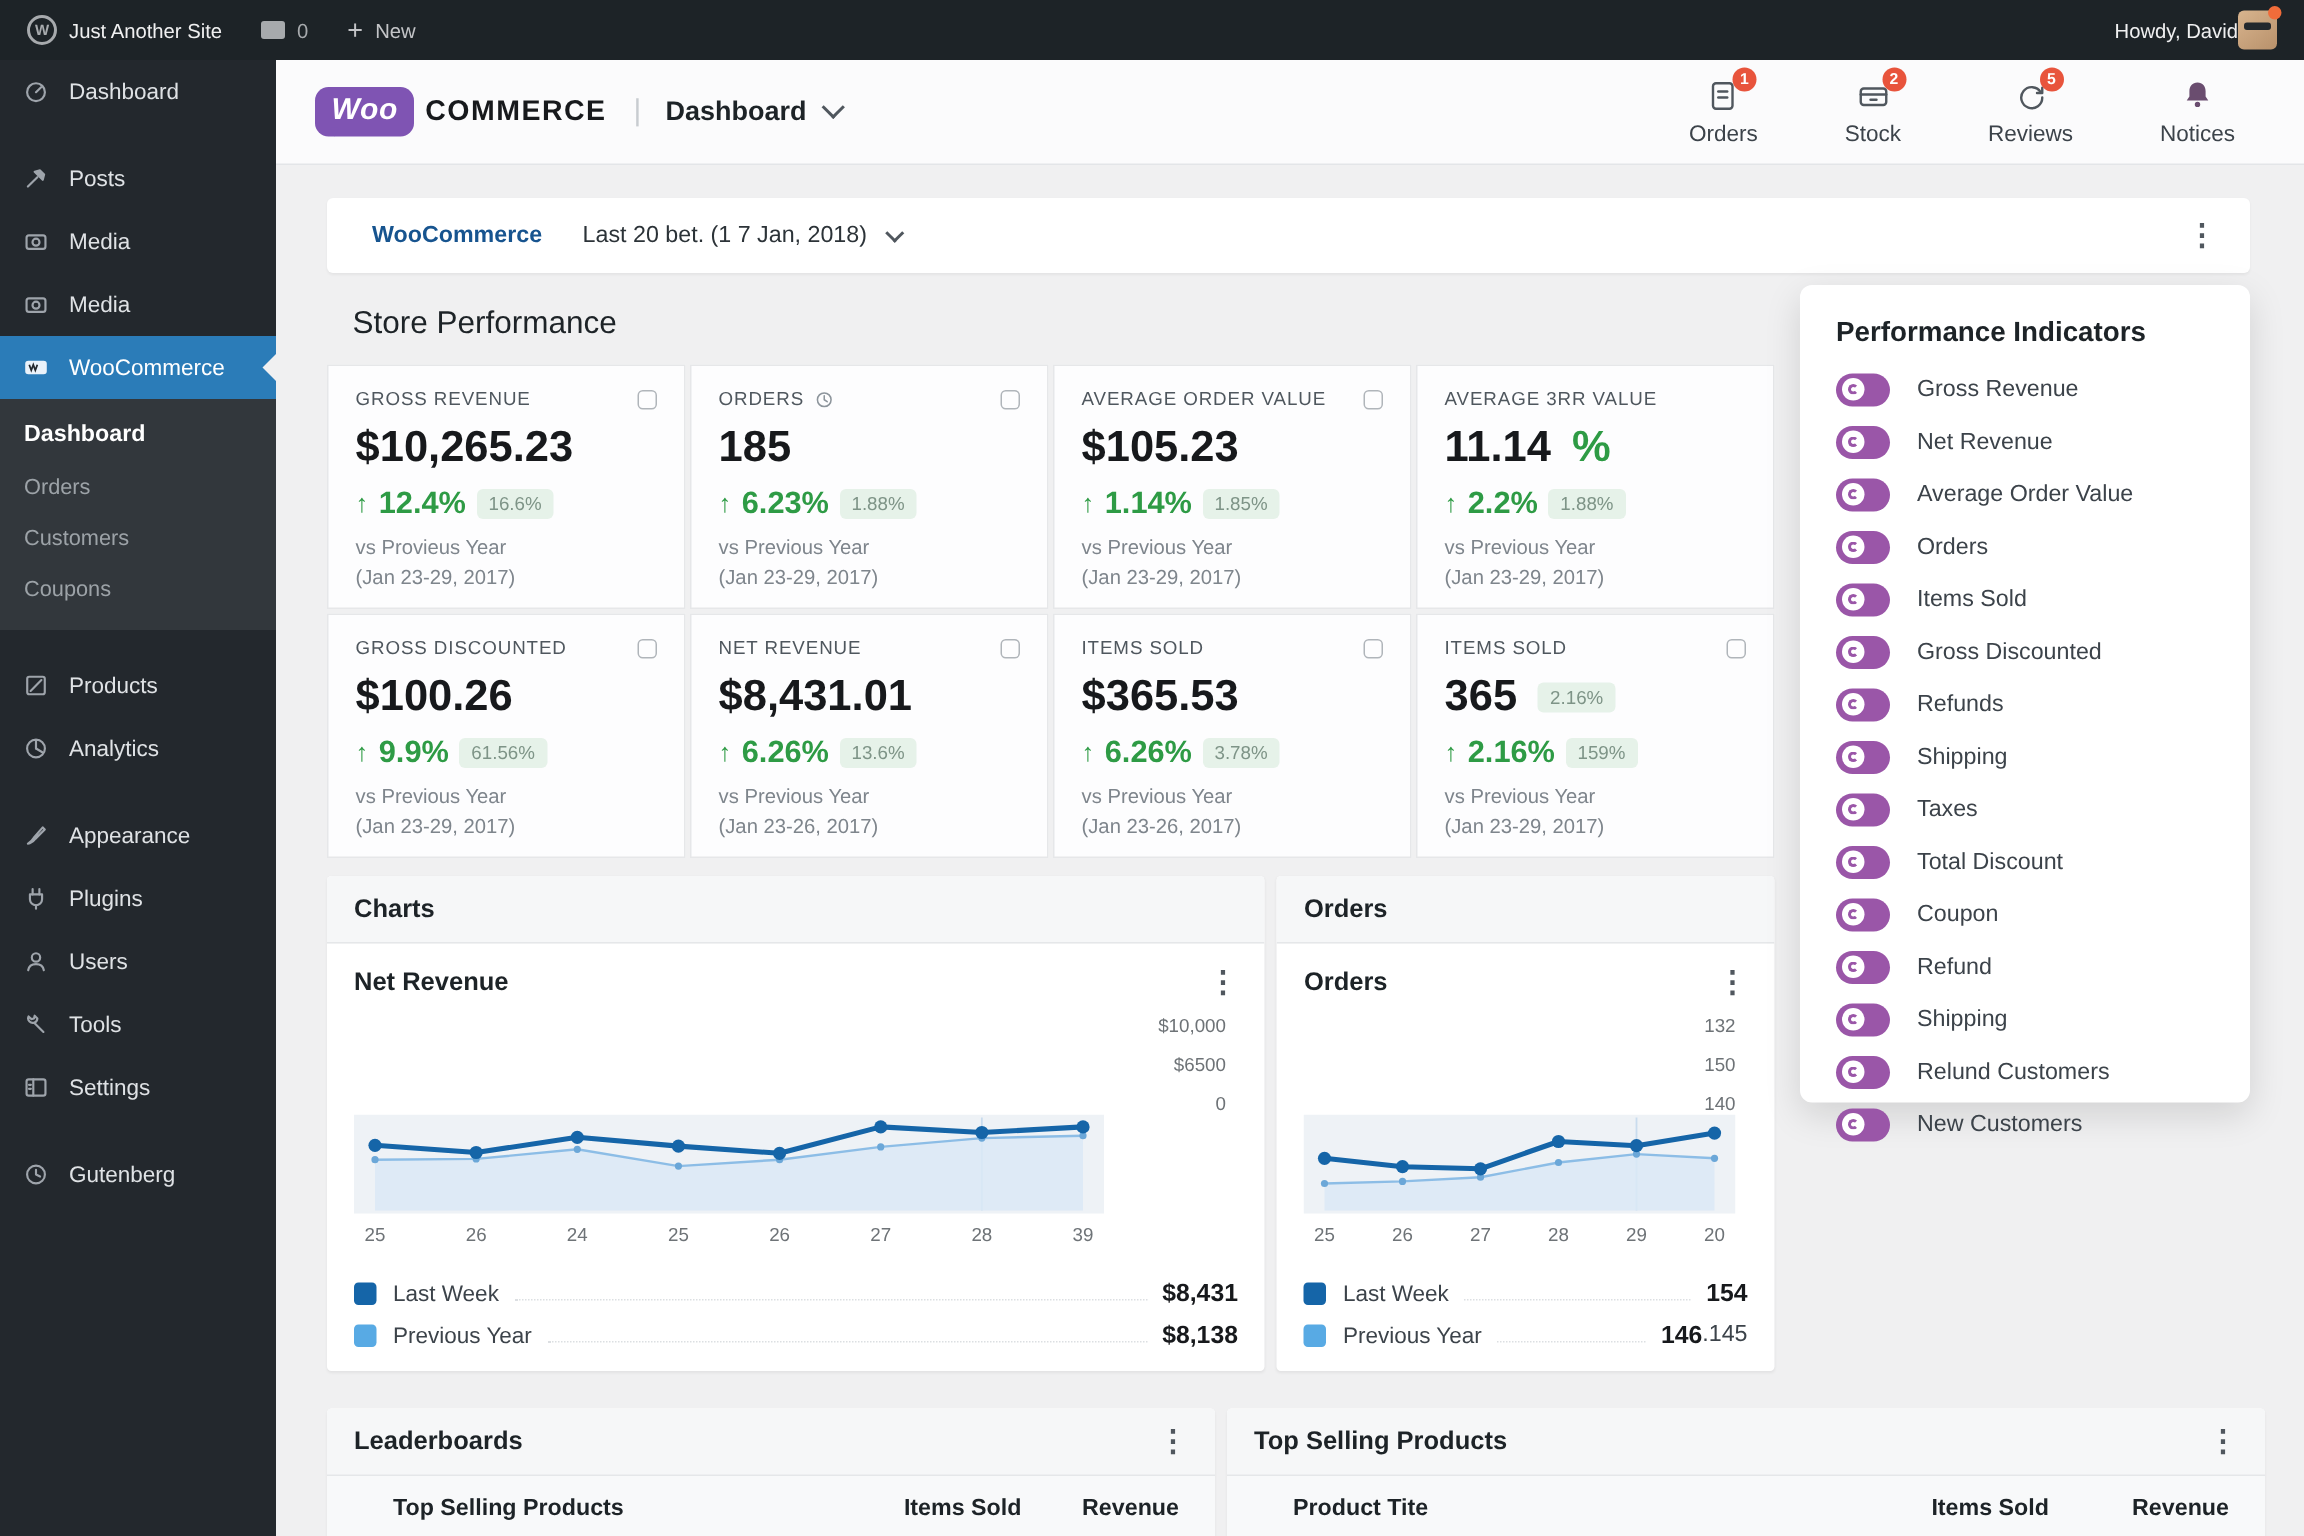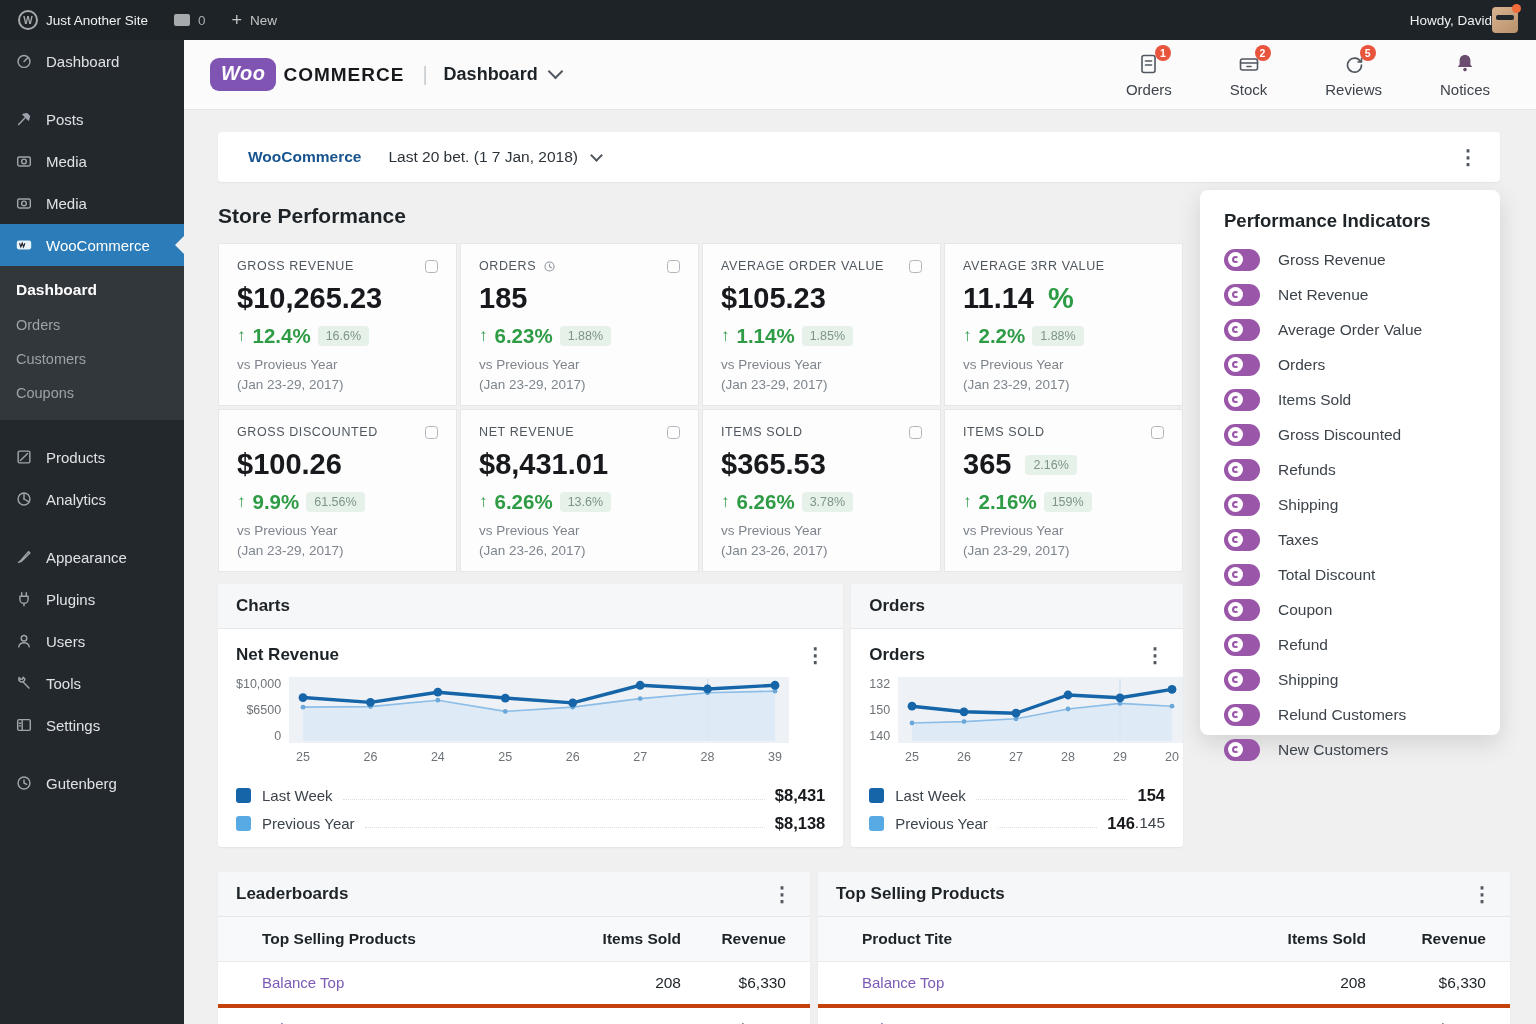--- a/index.html
+++ b/index.html
@@ -62,21 +62,21 @@
   #main { position:absolute; left:184px; top:110px; width:1352px; height:914px; background:#f0f0f1;
     padding:22px 0 0 34px; }
 
   #date-bar { width:1282px; height:50px; background:#fff; border-radius:4px; box-shadow:0 1px 2px rgba(0,0,0,.05);
     display:flex; align-items:center; padding:0 22px 0 30px; font-size:15.5px; }
   #date-brand { color:#17548f; font-weight:700; cursor:pointer; }
   #date-range { color:#2c3338; margin-left:27px; }
   #date-bar .chev { margin-left:14px; margin-top:-4px; width:9px; height:9px; }
   .kebab { font-size:20px; font-weight:700; color:#50575e; cursor:pointer; letter-spacing:0; line-height:1; }
 
-  #sp-title { font-size:21px; font-weight:700; margin:22px 0 15px; }
+  #sp-title { font-size:21px; font-weight:400; margin:22px 17px 15px; }
 
   
   #cards { width:965px; display:grid; grid-template-columns:repeat(4,1fr); gap:3px; }
   .card { background:#fdfdfe; border:1px solid #e6e7e9; height:163px; padding:15px 18px; }
   .card-top { display:flex; align-items:center; gap:7px; margin-bottom:9px; }
   .card-label { font-size:12.5px; letter-spacing:.6px; color:#4f575e; font-weight:500; }
   .card-clock { color:#8d959c; display:flex; }
   .card-check { width:13px; height:13px; border:1.5px solid #b0b5ba; border-radius:3.5px; cursor:pointer; }
   .card-value { font-size:29px; font-weight:700; color:#17191c; display:flex; align-items:center; gap:14px; }
   .v-suffix { color:#2e9b45; font-weight:700; }
@@ -90,21 +90,21 @@
   
   .section { background:#fff; border-radius:3px; box-shadow:0 1px 2px rgba(0,0,0,.06); overflow:hidden; }
   .sec-head { background:#f6f7f8; border-bottom:1px solid #e5e7e9; padding:12px 18px; font-size:17px;
     font-weight:700; display:flex; align-items:center; justify-content:space-between; }
   #charts-row { width:965px; display:flex; gap:8px; margin-top:12px; }
   #sec-charts { width:688px; }
   #sec-orders { width:365px; }
   .chart-body { padding:16px 18px 10px; }
   .chart-title-row { display:flex; align-items:center; justify-content:space-between; font-size:17px;
     font-weight:600; margin-bottom:12px; }
-  .chart-wrap { display:flex; }
+  .chart-wrap { display:flex;flex-direction:column; }
   .y-col { display:flex; flex-direction:column; justify-content:space-between; height:66px;
     text-align:right; padding-right:8px; font-size:12.5px; color:#6e7377; }
   .legend { margin-top:10px; }
   .lg-row { display:flex; align-items:center; height:28px;justify-content:center; }
   .lg-swatch { width:15px; height:15px; border-radius:3px; margin-right:11px; }
   .lg-label { font-size:15px; color:#3c434a; }
   .lg-leader { flex:1; border-bottom:1px dotted #dcdfe2; margin:0 10px; align-self:center; height:10px; }
   .lg-value { font-size:16.5px; font-weight:700; color:#17191c; }
   .lg-sub { font-size:15.5px; font-weight:400; color:#3c434a; }
 

